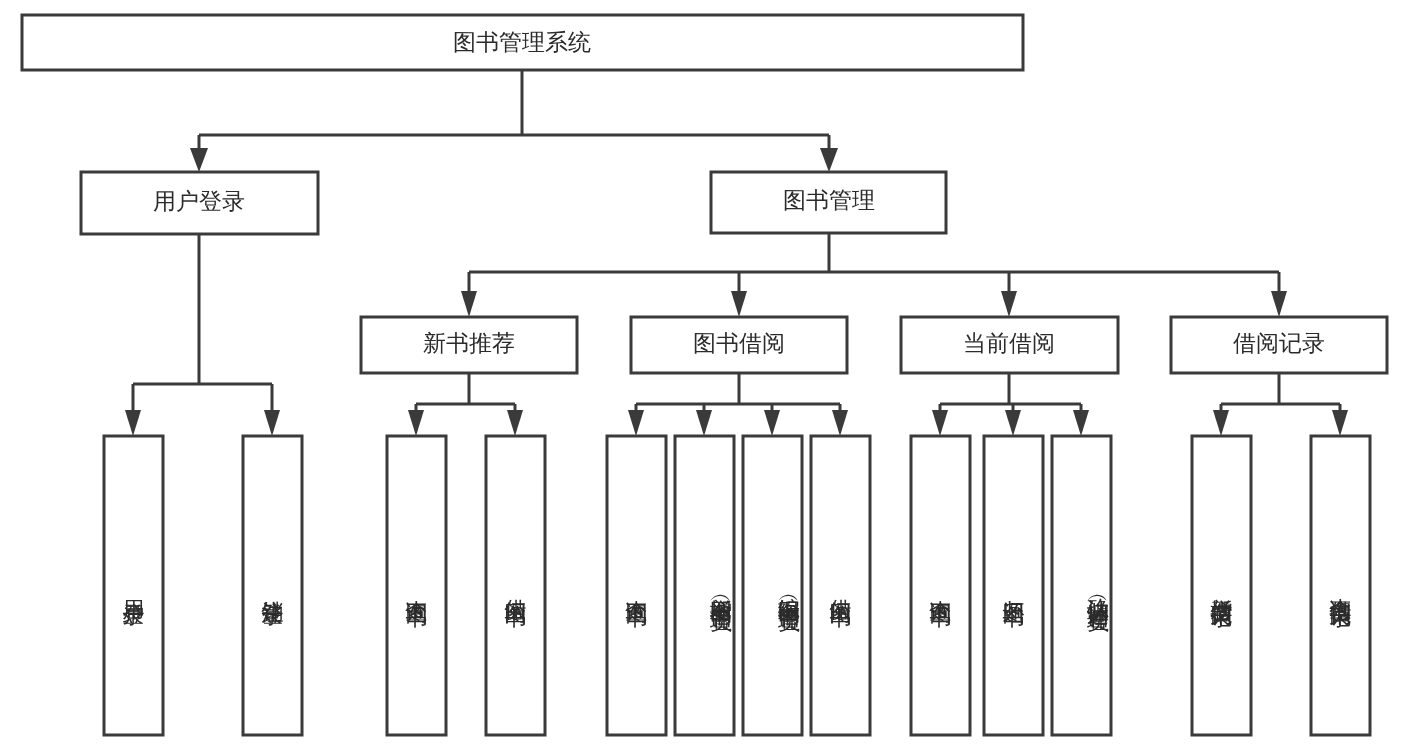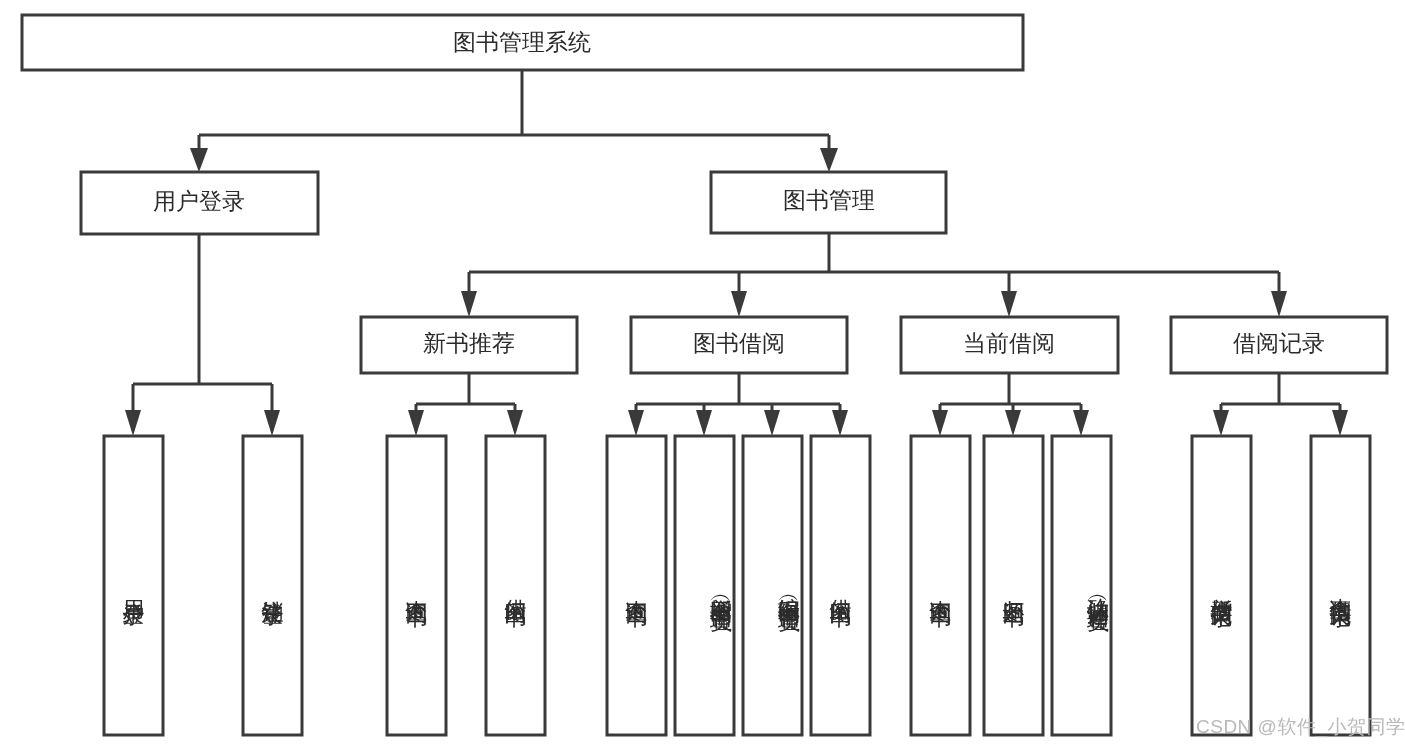--- a/index.html
+++ b/index.html
@@ -197,15 +197,14 @@
   <div class="leaf-label-wrap" style="left:607px; top:436px; width:59px; height:299px;">查询图书</div>
   <div class="leaf-label-wrap" style="left:675px; top:436px; width:59px; height:299px; align-items:flex-start; padding-top:6px; box-sizing:border-box;">新增图书（管理员）</div>
   <div class="leaf-label-wrap" style="left:743px; top:436px; width:59px; height:299px; align-items:flex-start; padding-top:6px; box-sizing:border-box;">编辑图书（管理员）</div>
   <div class="leaf-label-wrap" style="left:811px; top:436px; width:59px; height:299px;">借阅图书</div>
   <div class="leaf-label-wrap" style="left:911px; top:436px; width:59px; height:299px;">查询图书</div>
   <div class="leaf-label-wrap" style="left:984px; top:436px; width:59px; height:299px;">归还图书</div>
   <div class="leaf-label-wrap" style="left:1052px; top:436px; width:59px; height:299px; align-items:flex-start; padding-top:6px; box-sizing:border-box;">确认归还（管理员）</div>
   <div class="leaf-label-wrap" style="left:1192px; top:436px; width:59px; height:299px;">新增借阅记录</div>
   <div class="leaf-label-wrap" style="left:1311px; top:436px; width:59px; height:299px;">查询借阅记录</div>
 
-  <div class="watermark" style="left:1196px; top:714px;">CSDN @软件_小贺同学</div>
 
 </div>
 
 </body></html>

